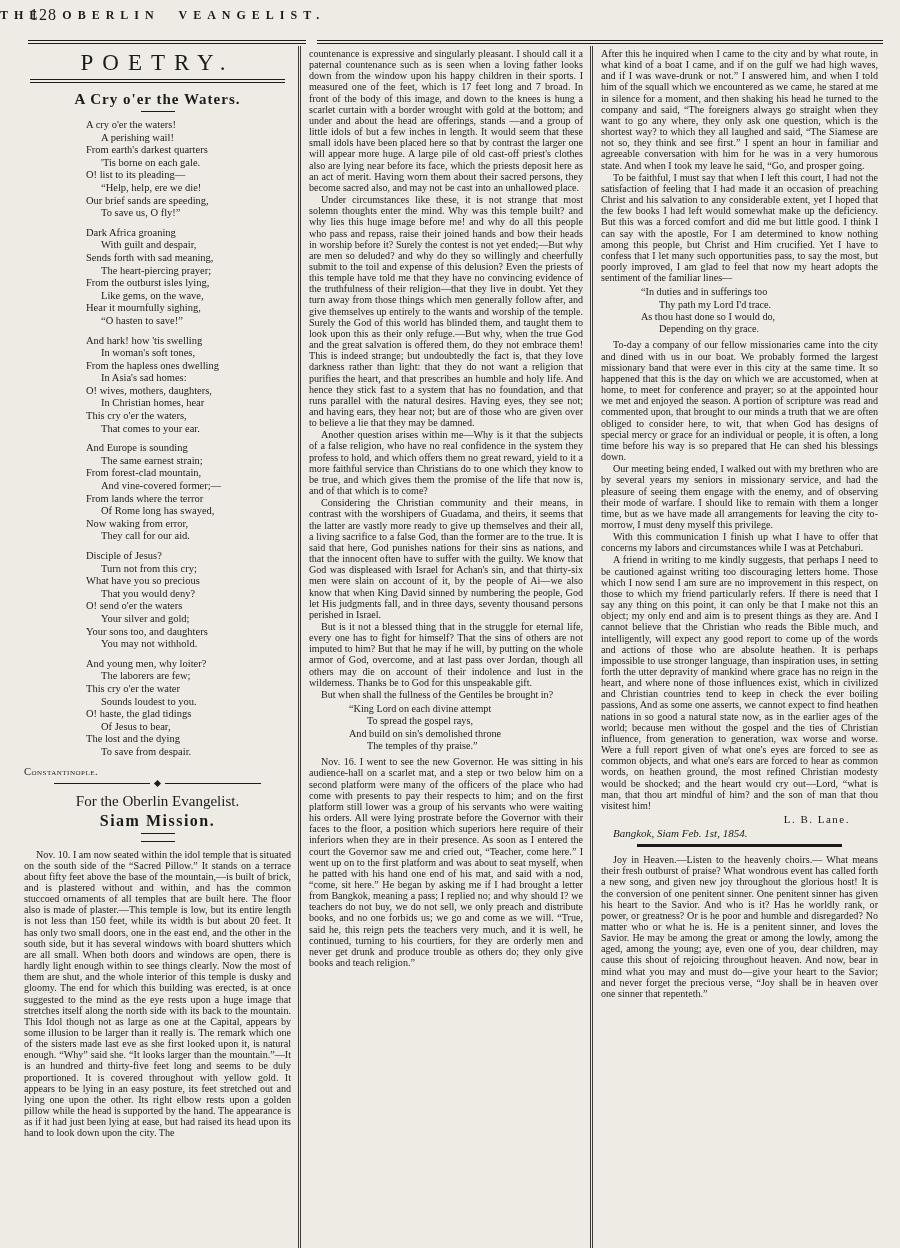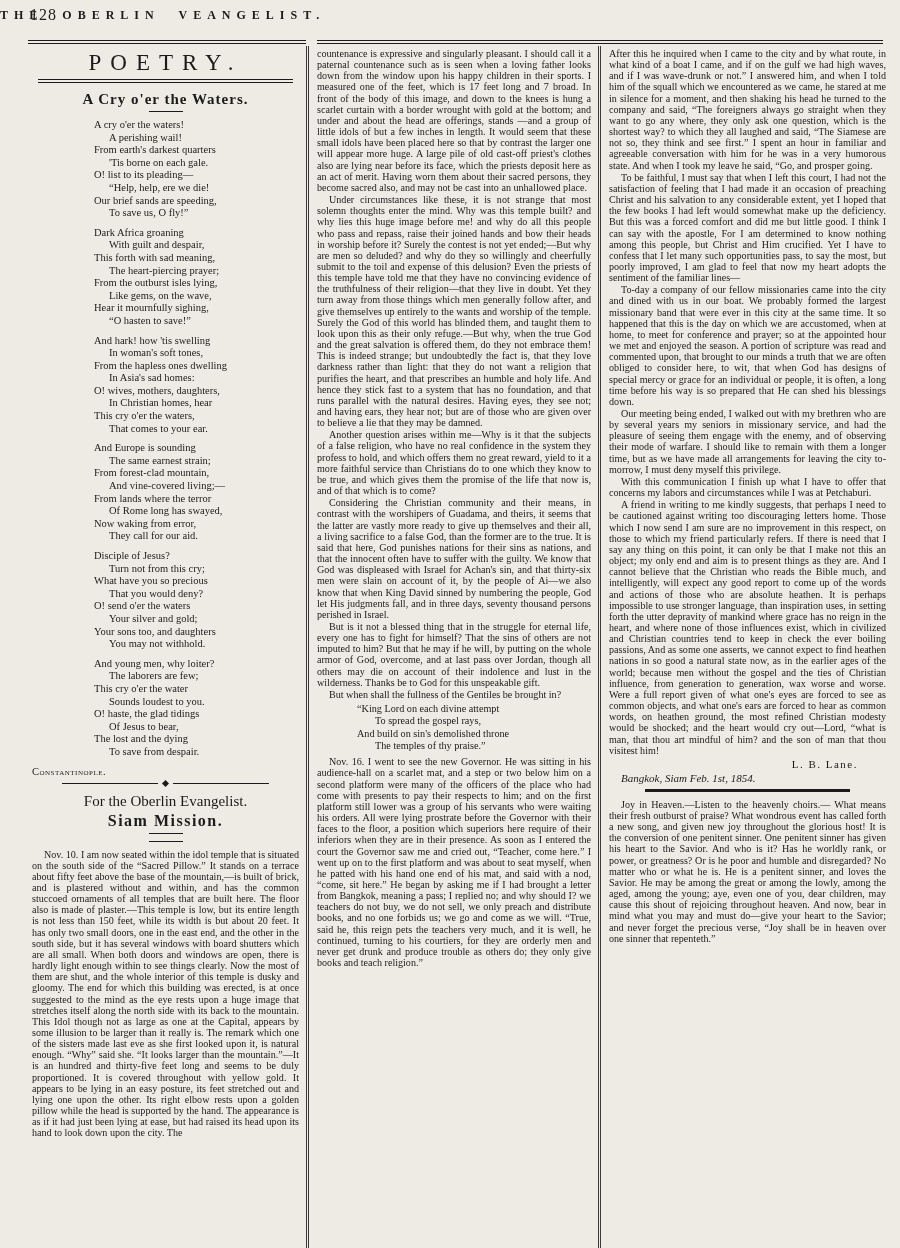--- a/index.html
+++ b/index.html
@@ -22,21 +22,21 @@
   }
   .dbl-rule {
     height: 2px;
     border-top: 1px solid #1b1b1b;
     border-bottom: 1px solid #1b1b1b;
   }
   .header-rule-left  { position: absolute; top: 40px; left: 28px;  width: 278px; }
   .header-rule-right { position: absolute; top: 40px; left: 317px; width: 566px; }
 
   .columns {
-    position: absolute; top: 46px; left: 28px;
+    position: absolute; top: 46px; left: 20px;
     width: 862px; height: 1202px;
     display: flex;
   }
   .col { box-sizing: border-box; overflow: hidden; height: 100%; }
   .col-left   { width: 278px; padding: 2px 7px 0 4px; }
   .col-middle { width: 292px; padding: 2px 7px 0 8px; border-left: 3px double #3a3a3a; }
   .col-right  { width: 292px; padding: 2px 4px 0 8px; border-left: 3px double #3a3a3a; }
 
   
   .poetry-head {
@@ -114,42 +114,42 @@
           <div>From earth's darkest quarters</div>
           <div>'Tis borne on each gale.</div>
           <div>O! list to its pleading—</div>
           <div>“Help, help, ere we die!</div>
           <div>Our brief sands are speeding,</div>
           <div>To save us, O fly!”</div>
         </div>
       <div class="stanza">
           <div>Dark Africa groaning</div>
           <div>With guilt and despair,</div>
-          <div>This forth with sad meaning,</div>
+          <div>Sends forth with sad meaning,</div>
           <div>The heart-piercing prayer;</div>
           <div>From the outburst isles lying,</div>
           <div>Like gems, on the wave,</div>
           <div>Hear it mournfully sighing,</div>
           <div>“O hasten to save!”</div>
         </div>
       <div class="stanza">
           <div>And hark! how 'tis swelling</div>
           <div>In woman's soft tones,</div>
           <div>From the hapless ones dwelling</div>
           <div>In Asia's sad homes:</div>
           <div>O! wives, mothers, daughters,</div>
           <div>In Christian homes, hear</div>
           <div>This cry o'er the waters,</div>
           <div>That comes to your ear.</div>
         </div>
       <div class="stanza">
           <div>And Europe is sounding</div>
           <div>The same earnest strain;</div>
           <div>From forest-clad mountain,</div>
-          <div>And vine-covered living;—</div>
+          <div>And vine-covered former;—</div>
           <div>From lands where the terror</div>
           <div>Of Rome long has swayed,</div>
           <div>Now waking from error,</div>
           <div>They call for our aid.</div>
         </div>
       <div class="stanza">
           <div>Disciple of Jesus?</div>
           <div>Turn not from this cry;</div>
           <div>What have you so precious</div>
           <div>That you would deny?</div>
@@ -204,20 +204,26 @@
     <div class="col-text">
         <p>Nov. 16. I went to see the new Governor.  He was sitting in his audience-hall on a scarlet mat, and a step or two below him on a second platform were many of the officers of the place who had come with presents to pay their respects to him; and on the first platform still lower was a group of his servants who were waiting his orders.  All were lying prostrate before the Governor with their faces to the floor, a position which superiors here require of their inferiors when they are in their presence.  As soon as I entered the court the Governor saw me and cried out, “Teacher, come here.”  I went up on to the first platform and was about to seat myself, when he patted with his hand one end of his mat, and said with a nod, “come, sit here.”  He began by asking me if I had brought a letter from Bangkok, meaning a pass; I replied no; and why should I? we teachers do not buy, we do not sell, we only preach and distribute books, and no one forbids us; we go and come as we will.  “True, said he, this reign pets the teachers very much, and it is well, he continued, turning to his courtiers, for they are orderly men and never get drunk and produce trouble as others do; they only give books and teach religion.”</p>
       </div>
   </div>
 
   <div class="col col-right">
     <div class="col-text no-first-indent">
         <p>After this he inquired when I came to the city and by what route, in what kind of a boat I came, and if on the gulf we had high waves, and if I was wave-drunk or not.”  I answered him, and when I told him of the squall which we encountered as we came, he stared at me in silence for a moment, and then shaking his head he turned to the company and said, “The foreigners always go straight when they want to go any where, they only ask one question, which is the shortest way? to which they all laughed and said, “The Siamese are not so, they think and see first.”  I spent an hour in familiar and agreeable conversation with him for he was in a very humorous state.  And when I took my leave he said, “Go, and prosper going.</p>
         <p>To be faithful, I must say that when I left this court, I had not the satisfaction of feeling that I had made it an occasion of preaching Christ and his salvation to any considerable extent, yet I hoped that the few books I had left would somewhat make up the deficiency.  But this was a forced comfort and did me but little good.  I think I can say with the apostle, For I am determined to know nothing among this people, but Christ and Him crucified.  Yet I have to confess that I let many such opportunities pass, to say the most, but poorly improved, I am glad to feel that now my heart adopts the sentiment of the familiar lines—</p>
       </div>
+    <div class="quote">
+        <div>“In duties and in sufferings too</div>
+        <div>Thy path my Lord I'd trace.</div>
+        <div>As thou hast done so I would do,</div>
+        <div>Depending on thy grace.</div>
+      </div>
     <div class="col-text">
         <p>To-day a company of our fellow missionaries came into the city and dined with us in our boat.  We probably formed the largest missionary band that were ever in this city at the same time.  It so happened that this is the day on which we are accustomed, when at home, to meet for conference and prayer; so at the appointed hour we met and enjoyed the season.  A portion of scripture was read and commented upon, that brought to our minds a truth that we are often obliged to consider here, to wit, that when God has designs of special mercy or grace for an individual or people, it is often, a long time before his way is so prepared that He can shed his blessings down.</p>
         <p>Our meeting being ended, I walked out with my brethren who are by several years my seniors in missionary service, and had the pleasure of seeing them engage with the enemy, and of observing their mode of warfare. I should like to remain with them a longer time, but as we have made all arrangements for leaving the city to-morrow, I must deny myself this privilege.</p>
         <p>With this communication I finish up what I have to offer that concerns my labors and circumstances while I was at Petchaburi.</p>
         <p>A friend in writing to me kindly suggests, that perhaps I need to be cautioned against writing too discouraging letters home.  Those which I now send I am sure are no improvement in this respect, on those to which my friend particularly refers.  If there is need that I say any thing on this point, it can only be that I make not this an object; my only end and aim is to present things as they are.  And I cannot believe that the Christian who reads the Bible much, and intelligently, will expect any good report to come up of the words and actions of those who are absolute heathen.  It is perhaps impossible to use stronger language, than inspiration uses, in setting forth the utter depravity of mankind where grace has no reign in the heart, and where none of those influences exist, which in civilized and Christian countries tend to keep in check the ever boiling passions, And as some one asserts, we cannot expect to find heathen nations in so good a natural state now, as in the earlier ages of the world; because men without the gospel and the ties of Christian influence, from generation to generation, wax worse and worse.  Were a full report given of what one's eyes are forced to see as common objects, and what one's ears are forced to hear as common words, on heathen ground, the most refined Christian modesty would be shocked; and the heart would cry out—Lord, “what is man, that thou art mindful of him? and the son of man that thou visitest him!</p>
       </div>
     <div class="sig-line">L. B. Lane.</div>
     <div class="dateline">Bangkok, Siam Feb. 1st, 1854.</div>
     <div class="end-rule"></div>
     <div class="col-text">

